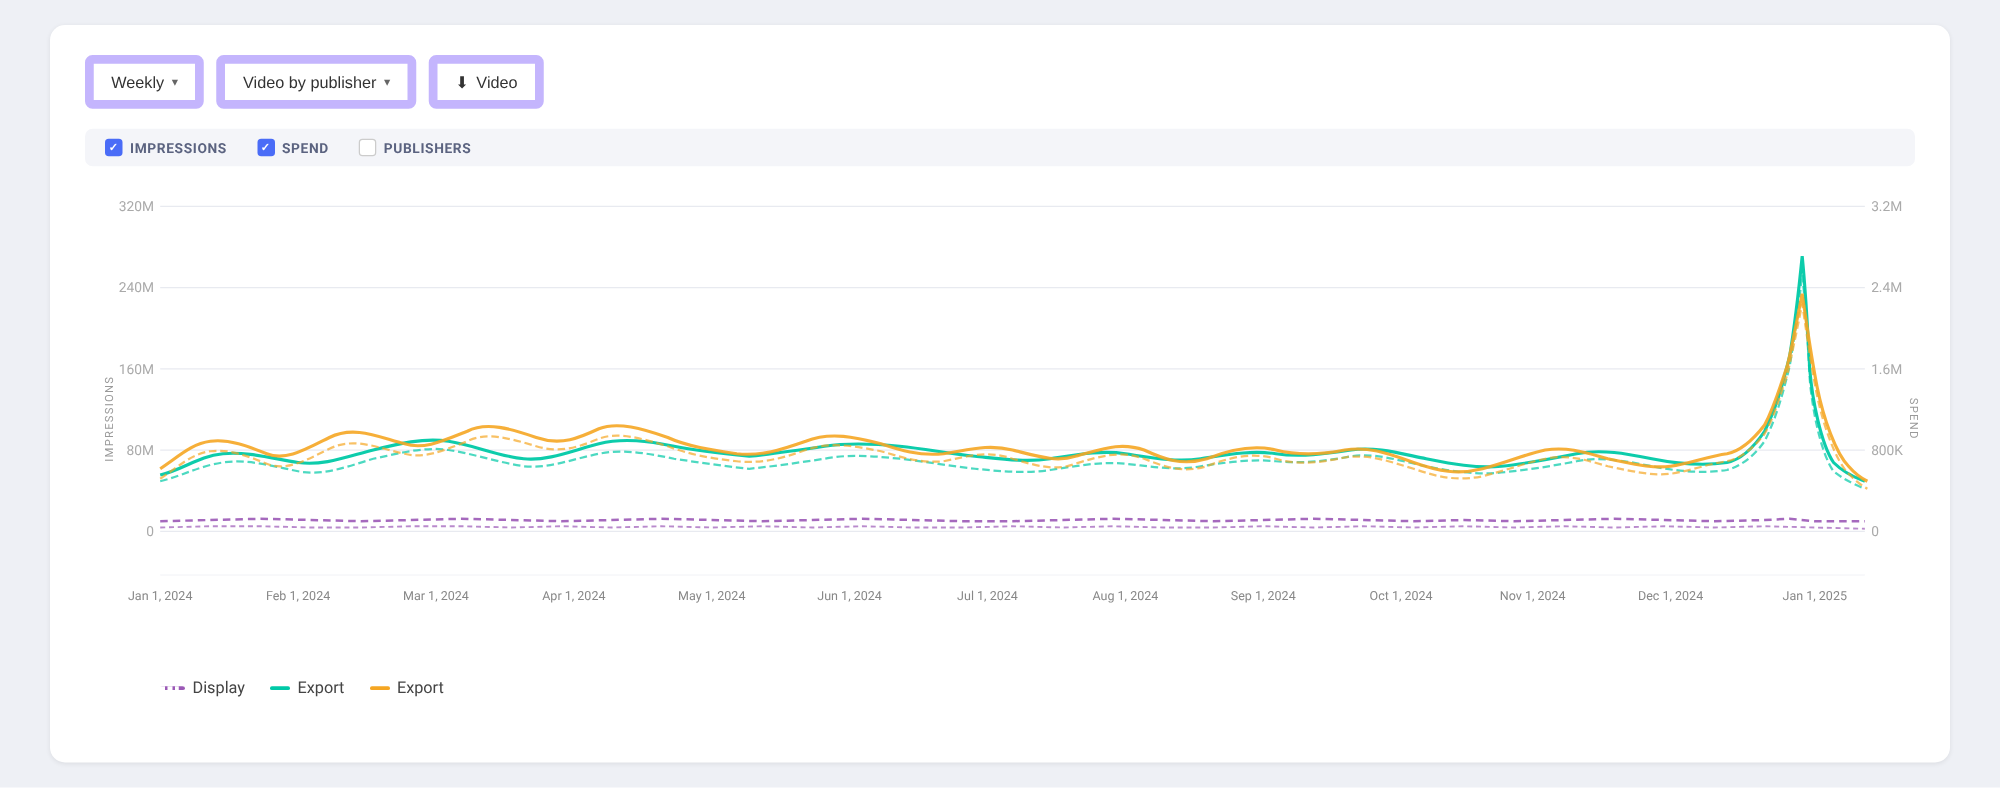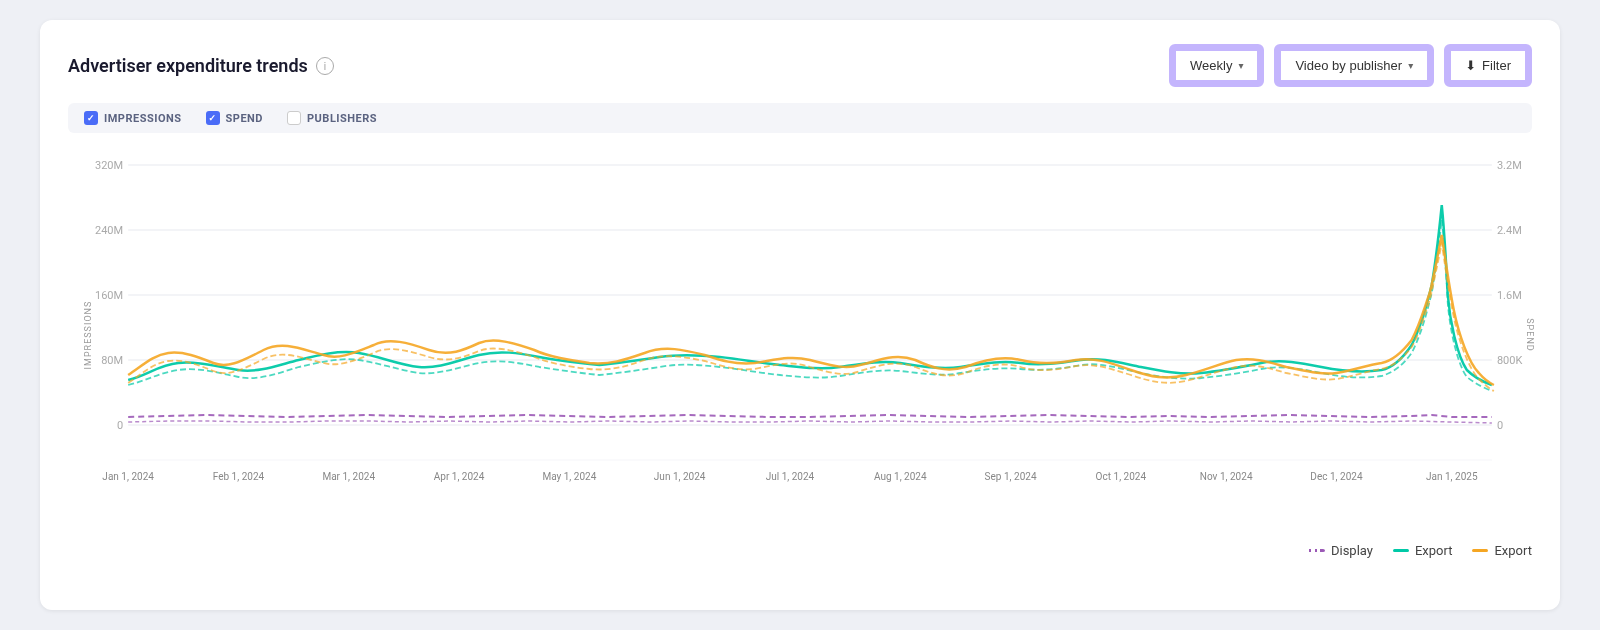--- a/index.html
+++ b/index.html
@@ -132,51 +132,46 @@
       letter-spacing: 1px;
       text-transform: uppercase;
       white-space: nowrap;
     }
 
     .bottom-legend {
       display: flex;
       gap: 20px;
       align-items: center;
       padding: 6px 0 0 60px;
-      justify-content: flex-end;
     }
     .bottom-legend-item {
       display: flex;
       align-items: center;
       gap: 6px;
       font-size: 13px;
       color: #444;
     }
   </style>
 </head>
 <body>
 
 <div class="card">
   <div class="header">
-    <div class="title-row">
-      <span class="title">Advertiser expenditure trends</span>
-      <div class="info-icon">ℹ</div>
-    </div>
     <div class="controls">
       <button class="btn">
         <span>Weekly</span>
         <span class="chevron">▾</span>
       </button>
       <button class="btn">
         <span>Video by publisher</span>
         <span class="chevron">▾</span>
       </button>
       <button class="btn">
         <span class="export-icon">⬇</span>
-        <span>Filter</span>
+        <span>Video</span>
       </button>
     </div>
   </div>
 
   <div class="legend-bar">
     <div class="legend-item">
       <div class="checkbox cb-blue">✓</div>
       <span>IMPRESSIONS</span>
     </div>
     <div class="legend-item">

